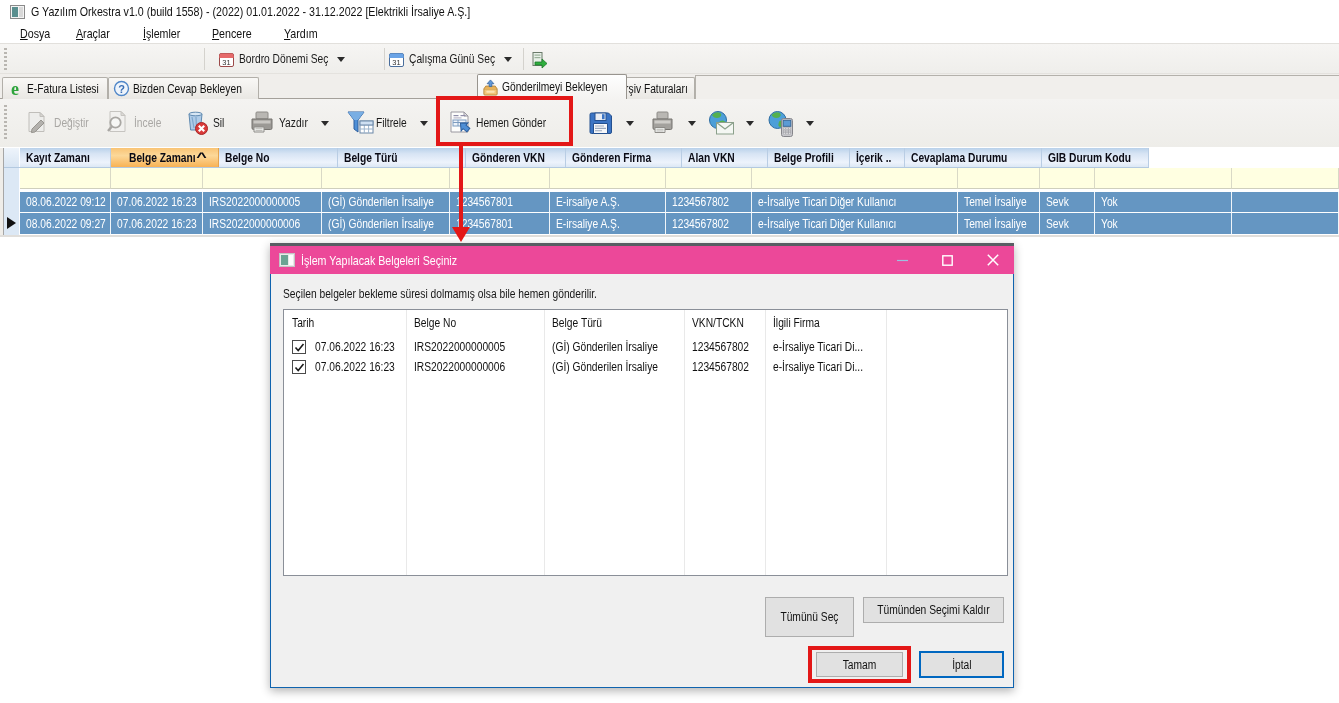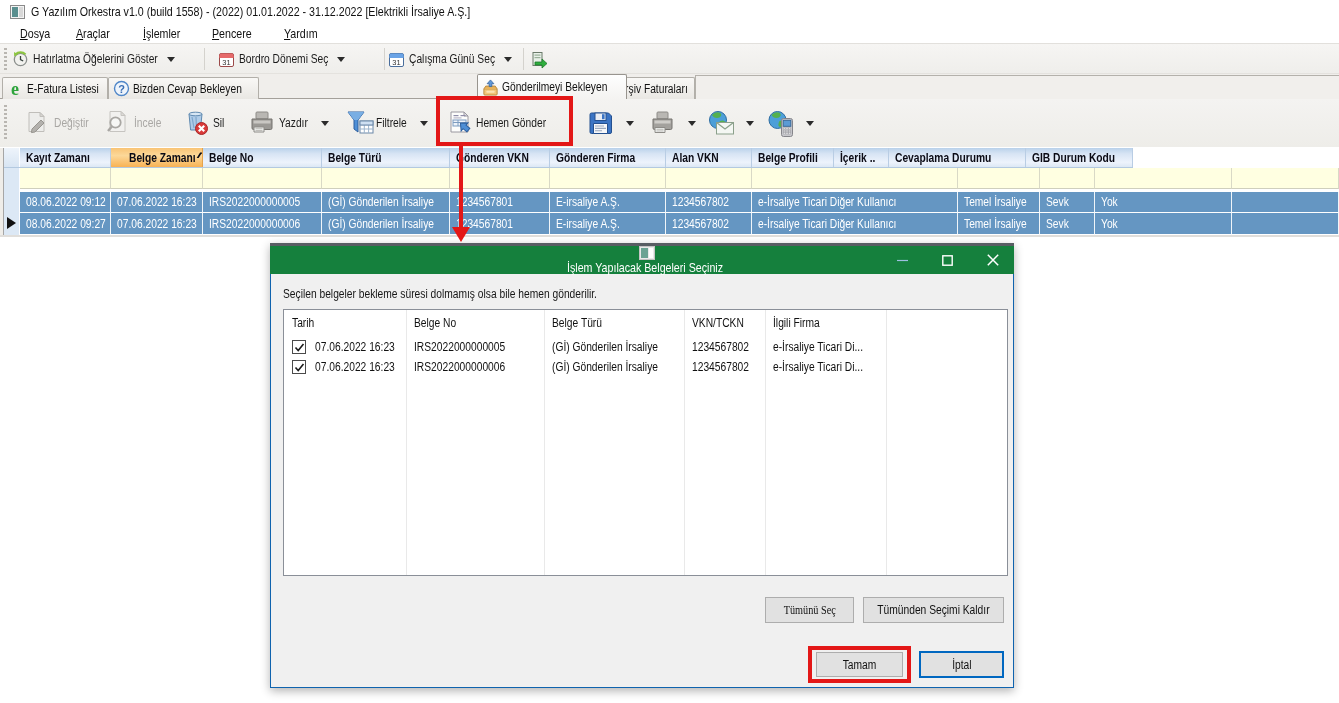--- a/index.html
+++ b/index.html
@@ -59,36 +59,36 @@
   .grid-bottom { position:absolute; left:0; top:87px; width:1339px; height:2px; background:#e0dedb; }
 
   
   .ann-box1 { position:absolute; left:436px; top:96px; width:137px; height:50px; border:4px solid #e31717; z-index:20; }
   .ann-line { position:absolute; left:459px; top:146px; width:4px; height:82px; background:#e31717; z-index:20; }
   .ann-head { position:absolute; left:452px; top:227px; width:0; height:0; border-left:9px solid transparent; border-right:9px solid transparent; border-top:15px solid #e31717; z-index:20; }
 
   
   .dialog { position:absolute; left:270px; top:243px; width:744px; height:445px; background:#f0f0f0; border:1px solid #0f63ae; border-top:none; box-shadow:0 3px 9px rgba(0,0,0,.3); z-index:10; }
   .dlg-topshadow { position:absolute; left:-1px; top:0; width:744px; height:3px; background:#585d63; }
-  .dlg-titlebar { position:absolute; left:-1px; top:3px; width:744px; height:28px; background:#15803d; display:flex; align-items:center;flex-direction:column; }
+  .dlg-titlebar { position:absolute; left:-1px; top:3px; width:744px; height:28px; background:#ec4899; display:flex; align-items:center; }
   .dlg-titlebar .dicon { width:16px; height:14px; margin-left:9px; flex:none; }
   .dlg-titlebar .dtitle { margin-left:6px; color:#fff; font-size:13px; white-space:nowrap; }
   .cap-btn { position:absolute; top:3px; width:32px; height:28px; display:flex; align-items:center; justify-content:center; color:#fff; }
   .cap-min { left:615px; }
   .cap-max { left:660px; }
   .cap-close { left:706px; }
   .dlg-msg { position:absolute; left:12px; top:44px; font-size:12.5px; color:#161616; white-space:nowrap; }
   .dlg-list { position:absolute; left:12px; top:66px; width:725px; height:267px; background:#fff; border:1px solid #8a8f98; }
   .dlg-col-line { position:absolute; top:0; bottom:0; width:1px; background:#e9e9e9; }
   .dlg-hcell { position:absolute; top:3px; height:20px; line-height:20px; font-size:12.5px; color:#111; white-space:nowrap; }
   .dlg-cell { position:absolute; font-size:12.5px; color:#111; white-space:nowrap; height:19px; line-height:19px; }
   .dlg-check { position:absolute; width:14px; height:14px; background:#fff; border:1px solid #4a4a4a; }
   .dlg-check svg { position:absolute; left:1px; top:1px; }
   .dlg-btn { position:absolute; background:#e1e1e1; border:1px solid #adadad; font-size:12.5px; color:#111; display:flex; align-items:center; justify-content:center; white-space:nowrap; font-family:inherit; }
-  .btn-selectall { left:494px; top:354px; width:89px; height:26px;font-family:Liberation Serif, serif; }
+  .btn-selectall { left:494px; top:354px; width:89px; height:40px; }
   .btn-deselect { left:592px; top:354px; width:141px; height:26px; }
   .okwrap { position:absolute; left:537px; top:403px; width:103px; height:37px; border:4px solid #e31717; display:flex; align-items:center; justify-content:center; }
   .btn-ok { position:relative; width:87px; height:25px; }
   .btn-cancel { left:648px; top:408px; width:85px; height:27px; border:2px solid #0067c0; }
 </style>
 </head>
 <body>
 
 <div id="app">
 
@@ -107,30 +107,20 @@
       <div class="menu-item" style="left: 14px;"><span class="fit" style="display: inline-block; white-space: nowrap; transform: scaleX(0.82); transform-origin: 0px 50%; margin-right: -6.66px;"><u>D</u>osya</span></div>
       <div class="menu-item" style="left: 70px; text-align: right;"><span class="fit" style="display: inline-block; white-space: nowrap; transform: scaleX(0.82); transform-origin: 0px 50%; margin-right: -7.38px;"><u>A</u>raçlar</span></div>
       <div class="menu-item" style="left: 137px;"><span class="fit" style="display: inline-block; white-space: nowrap; transform: scaleX(0.82); transform-origin: 0px 50%; margin-right: -8.28px;"><u>İ</u>şlemler</span></div>
       <div class="menu-item" style="left: 206px;"><span class="fit" style="display: inline-block; white-space: nowrap; transform: scaleX(0.82); transform-origin: 0px 50%; margin-right: -8.64px;"><u>P</u>encere</span></div>
       <div class="menu-item" style="left: 278px;"><span class="fit" style="display: inline-block; white-space: nowrap; transform: scaleX(0.82); transform-origin: 0px 50%; margin-right: -7.38px;"><u>Y</u>ardım</span></div>
     </div>
   <div class="menubar-sep"></div>
 
   <div class="toolbar1">
     <div class="grip" style="left:4px; top:4px; height:22px;"></div>
-  <div class="tb-btn" style="left: 12px; top: 3px; height: 24px;">
-        <span class="icon16"><svg width="17" height="17" viewBox="0 0 17 17">
-            <circle cx="8.5" cy="8.5" r="6.2" fill="#f2f2ef" stroke="#8b8f8c" stroke-width="1.3"></circle>
-            <path d="M8.5 5 V8.7 L11.2 10" stroke="#37423e" stroke-width="1.3" fill="none"></path>
-            <path d="M3.4 3.4 A7.2 7.2 0 0 1 13.6 3.4" stroke="#8cc63f" stroke-width="2" fill="none"></path>
-            <path d="M2 1 L2.2 5.4 L6 3.2 Z" fill="#8cc63f"></path>
-          </svg></span>
-        <span class="lbl fit" style="display: inline-block; white-space: nowrap; transform: scaleX(0.82); transform-origin: 0px 50%; margin-right: -27.36px;">Hatırlatma Öğelerini Göster</span>
-        <span class="caret" style="margin-left:9px;"></span>
-      </div>
       <div class="tb-btn" style="left: 218px; top: 3px; height: 24px;">
         <span class="icon16"><svg width="17" height="17" viewBox="0 0 17 17">
             <rect x="1.5" y="2.5" width="14" height="13" rx="1.5" fill="#fff" stroke="#9c4a4a"></rect>
             <rect x="1.5" y="2.5" width="14" height="4.5" rx="1.5" fill="#e66a6a"></rect>
             <rect x="1.5" y="5.2" width="14" height="1.8" fill="#e66a6a"></rect>
             <text x="8.5" y="14" font-size="7.5" font-family="Liberation Sans,sans-serif" fill="#333" text-anchor="middle">31</text>
           </svg></span>
         <span class="lbl fit" style="display: inline-block; white-space: nowrap; transform: scaleX(0.82); transform-origin: 0px 50%; margin-right: -19.62px;">Bordro Dönemi Seç</span>
         <span class="caret" style="margin-left:9px;"></span>
       </div>
@@ -313,21 +303,21 @@
     </div>
 
   <div class="grid">
     <div class="grid-edge"></div>
     <div class="grid-bottom"></div>
   <div class="g-row g-head" style="top: 0px; height: 20px;">
         <div class="g-ind"></div>
         <div class="g-cell" style="width: 91px;">
           <span class="fit" style="display: inline-block; white-space: nowrap; transform: scaleX(0.82); transform-origin: 0px 50%; margin-right: -14.04px;">Kayıt Zamanı</span>
         </div>
-        <div class="g-cell sorted" style="width: 92px; padding-left: 18px;">
+        <div class="g-cell sorted" style="width: 108px; padding-left: 18px;">
           <span class="fit" style="display: inline-block; white-space: nowrap; transform: scaleX(0.82); transform-origin: 0px 50%; margin-right: -14.58px;">Belge Zamanı</span>
           <span class="sort-caret">^</span>
         </div>
         <div class="g-cell" style="width: 119px;">
           <span class="fit" style="display: inline-block; white-space: nowrap; transform: scaleX(0.82); transform-origin: 0px 50%; margin-right: -9.72px;">Belge No</span>
         </div>
         <div class="g-cell" style="width: 128px;">
           <span class="fit" style="display: inline-block; white-space: nowrap; transform: scaleX(0.82); transform-origin: 0px 50%; margin-right: -11.7px;">Belge Türü</span>
         </div>
         <div class="g-cell" style="width: 100px;">

